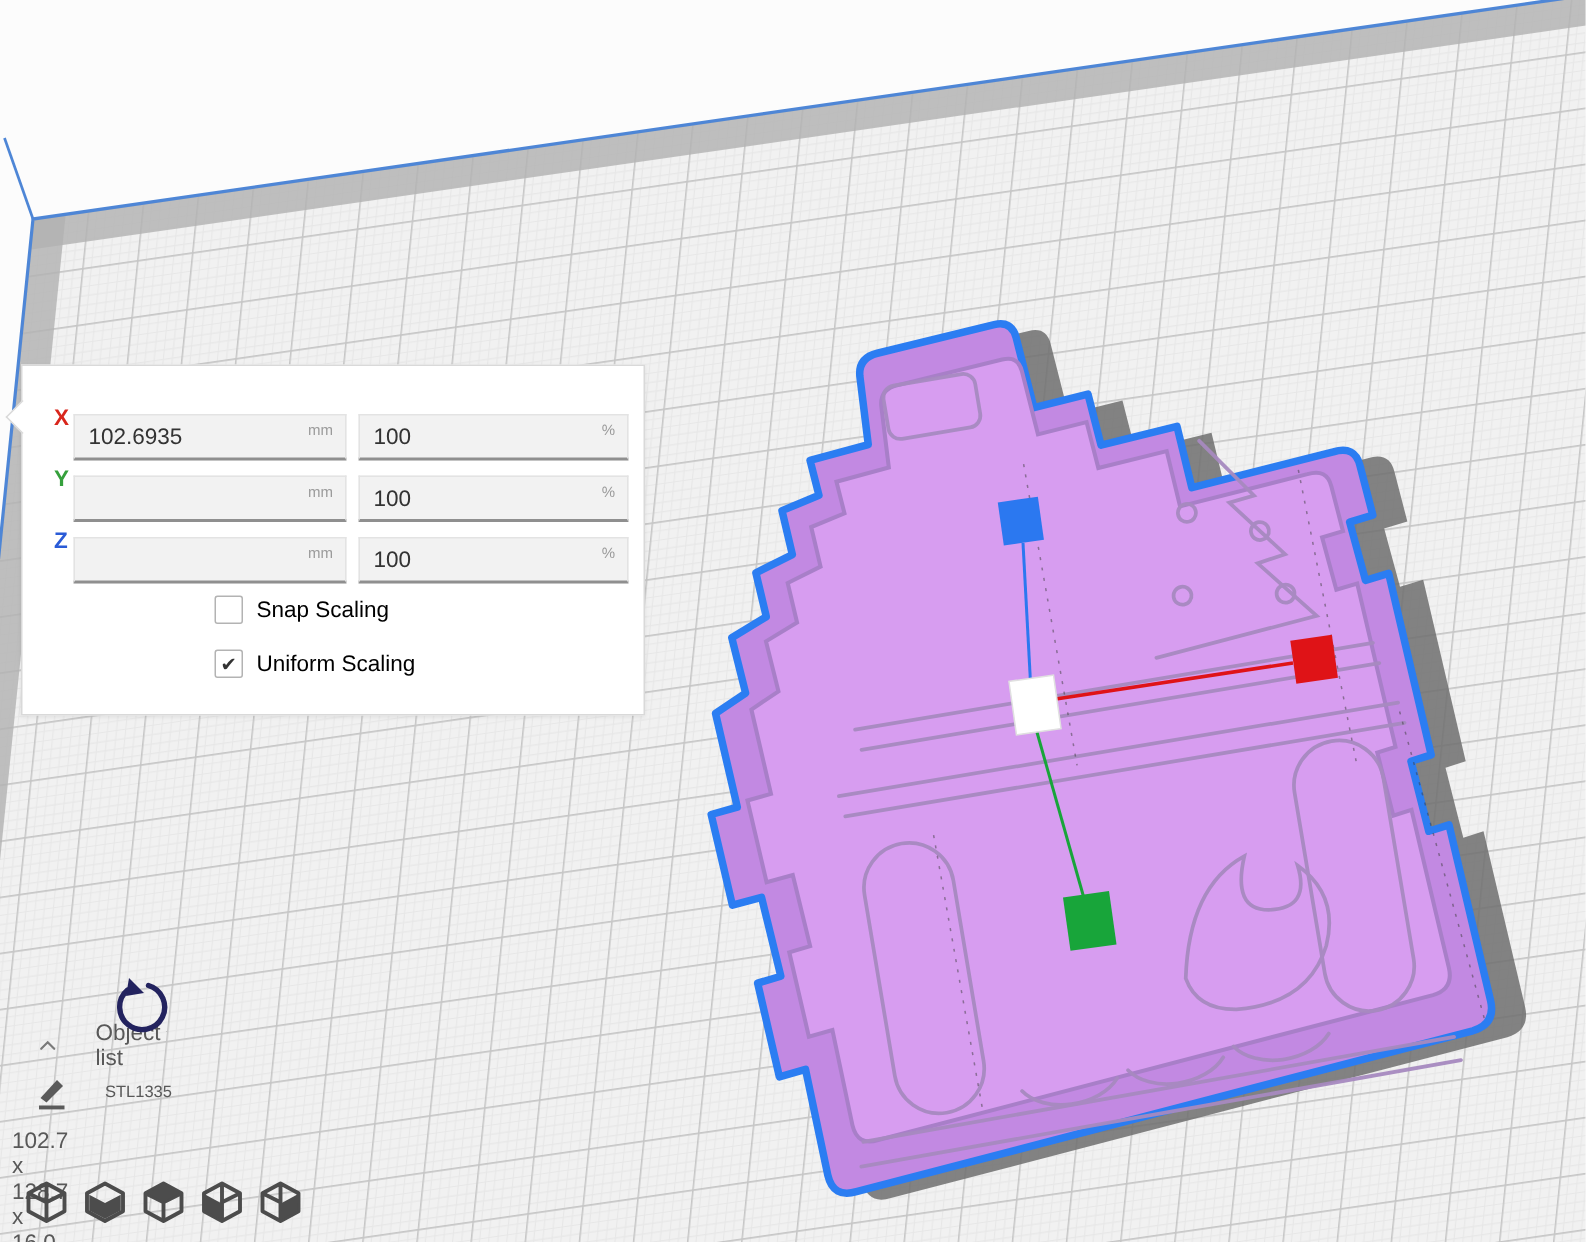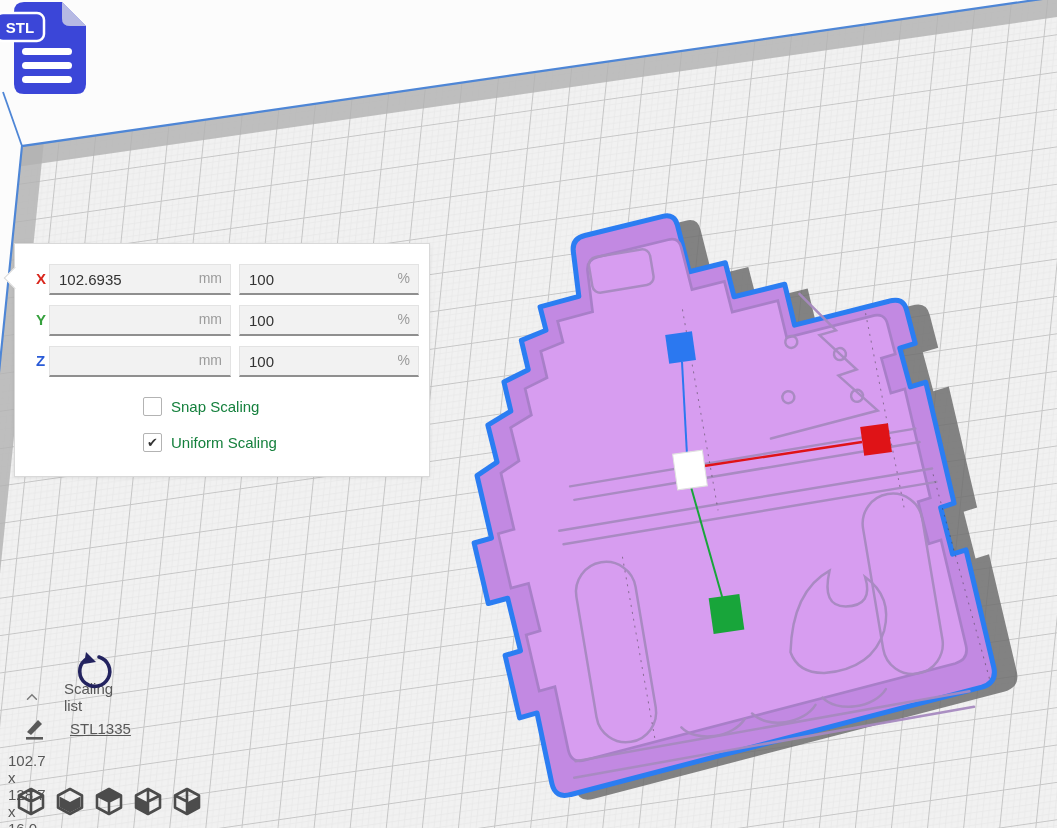--- a/index.html
+++ b/index.html
@@ -8,43 +8,43 @@
   svg.viewport{position:absolute;left:0;top:0;}
 
   
   .scale-panel{position:absolute;left:14px;top:243px;width:414px;height:232px;
     background:#ffffff;border:1px solid #d9d9d9;box-shadow:0 1px 3px rgba(0,0,0,.08);z-index:30;}
   .panel-pointer{position:absolute;left:-8px;top:26px;width:15px;height:15px;background:#fff;
     border-left:1px solid #d9d9d9;border-bottom:1px solid #d9d9d9;transform:rotate(45deg);}
   .axis-row{position:absolute;left:0;height:30px;width:100%;}
   .axis-row .ax{position:absolute;left:21px;top:6px;width:16px;font-size:15px;font-weight:bold;}
   .ax-x{color:#d9261c}.ax-y{color:#35a03c}.ax-z{color:#2a5bd7}
-  .fld{position:absolute;top:0;height:28px;background:#f2f2f2;border:1px solid #e3e3e3;
+  .fld{position:absolute;top:12px;height:28px;background:#f2f2f2;border:1px solid #e3e3e3;
     border-bottom:2px solid #8f8f8f;}
   .fld input{position:absolute;left:0;top:0;width:100%;height:100%;border:none;background:transparent;
     font-family:"Liberation Sans",sans-serif;font-size:15px;color:#333;padding:0 30px 0 9px;box-sizing:border-box;outline:none;}
-  .fld .unit{position:absolute;right:8px;top:5px;font-size:14px;color:#9b9b9b;pointer-events:none;}
+  .fld .unit{position:absolute;right:8px;top:5px;font-size:10px;color:#9b9b9b;pointer-events:none;}
   .fld-mm{left:34px;width:180px;}
   .fld-pc{left:224px;width:178px;}
   .chk-row{position:absolute;left:128px;height:20px;display:flex;align-items:center;gap:9px;}
   .chk{width:19px;height:19px;background:#fff;border:1px solid #b3b3b3;border-radius:2px;
     box-sizing:border-box;display:flex;align-items:center;justify-content:center;
     font-size:13px;color:#333;line-height:1;}
-  .chk-label{font-size:15px;color:#15803d;}
+  .chk-label{font-size:15px;color:#000000;}
   .reset-btn{position:absolute;left:58px;top:408px;width:42px;height:46px;cursor:pointer;}
 
   
   .stl-logo{position:absolute;left:0;top:0;width:100px;height:100px;z-index:40;}
 
   
   .objlist{position:absolute;left:0;top:668px;z-index:20;color:#585858;}
   .obj-header{position:absolute;left:26px;top:12px;display:flex;align-items:center;gap:26px;}
   .obj-header .txt{font-size:15px;}
   .obj-item{position:absolute;left:24px;top:48px;display:flex;align-items:center;gap:24px;}
-  .obj-item .txt{font-size:15px;text-decoration:underline;}
+  .obj-item .txt{font-size:11px;}
   .obj-dims{position:absolute;left:8px;top:84px;font-size:15px;color:#585858;}
   .view-toolbar{position:absolute;left:16px;top:118px;display:flex;gap:9px;}
   .view-btn{width:30px;height:30px;cursor:pointer;}
 </style>
 </head>
 <body>
 
 <div class="stage">
 
   <svg class="viewport" width="1057" height="828" viewBox="0 0 1057 828">
@@ -106,32 +106,20 @@
       <path d="M687,455 L682,362" stroke="#2b78f0" stroke-width="2"></path>
       <path d="M704,466 L862,442" stroke="#df1317" stroke-width="2.4"></path>
       <path d="M691,487 L723,600" stroke="#18a53a" stroke-width="2"></path>
       <rect x="667" y="333" width="27" height="29" fill="#2b78f0" transform="rotate(-8 680 347)"></rect>
       <rect x="862" y="425" width="28" height="29" fill="#df1317" transform="rotate(-8 876 439)"></rect>
       <rect x="711" y="596" width="31" height="36" fill="#18a53a" transform="rotate(-8 726 614)"></rect>
       <rect x="675" y="452" width="30" height="36" fill="#ffffff" stroke="#e0e0e0" transform="rotate(-8 690 470)"></rect>
     </g>
   </svg>
 
-  <div class="stl-logo">
-    <svg width="100" height="100" viewBox="0 0 100 100">
-      <path d="M14,12 Q14,2 24,2 L62,2 L86,26 L86,84 Q86,94 76,94 L24,94 Q14,94 14,84 Z" fill="#3b46d8"></path>
-      <path d="M62,2 L62,18 Q62,26 70,26 L86,26 Z" fill="#ffffff"></path>
-      <path d="M62,2 L86,26 L70,26 Q62,26 62,18 Z" fill="#2e37b0" opacity="0.35"></path>
-      <rect x="22" y="48" width="50" height="7" rx="3.5" fill="#ffffff"></rect>
-      <rect x="22" y="62" width="50" height="7" rx="3.5" fill="#ffffff"></rect>
-      <rect x="22" y="76" width="50" height="7" rx="3.5" fill="#ffffff"></rect>
-      <rect x="-4" y="13" width="48" height="28" rx="7" fill="#3b46d8" stroke="#ffffff" stroke-width="2.5"></rect>
-      <text x="20" y="33" text-anchor="middle" font-family="Liberation Sans, sans-serif" font-size="15" font-weight="bold" fill="#ffffff">STL</text>
-    </svg>
-  </div>
 
   <div class="scale-panel">
     <div class="panel-pointer"></div>
 
     <div class="axis-row" style="top:20px">
       <span class="ax ax-x">X</span>
       <div class="fld fld-mm">
         <input type="text" readonly="" value="102.6935" style="">
         <span class="unit">mm</span>
       </div>
@@ -180,21 +168,21 @@
         <path d="M13,0 L11,12 L23,10 Z" fill="#23235f"></path>
       </svg>
     </div>
   </div>
 
   <div class="objlist">
     <div class="obj-header">
       <svg width="16" height="10" viewBox="0 0 16 10">
         <path d="M2,8 L8,2 L14,8" fill="none" stroke="#7a7a7a" stroke-width="2" stroke-linecap="round"></path>
       </svg>
-      <span class="txt">Scaling list</span>
+      <span class="txt">Object list</span>
     </div>
     <div class="obj-item">
       <svg width="22" height="24" viewBox="0 0 22 24">
         <path d="M3,16 L14,4 L18,8 L7,19 Z" fill="#5a5a5a"></path>
         <rect x="2" y="21" width="17" height="2.6" fill="#5a5a5a"></rect>
       </svg>
       <span class="txt">STL1335</span>
     </div>
     <div class="obj-dims">102.7 x 128.7 x 16.0 mm</div>
 

